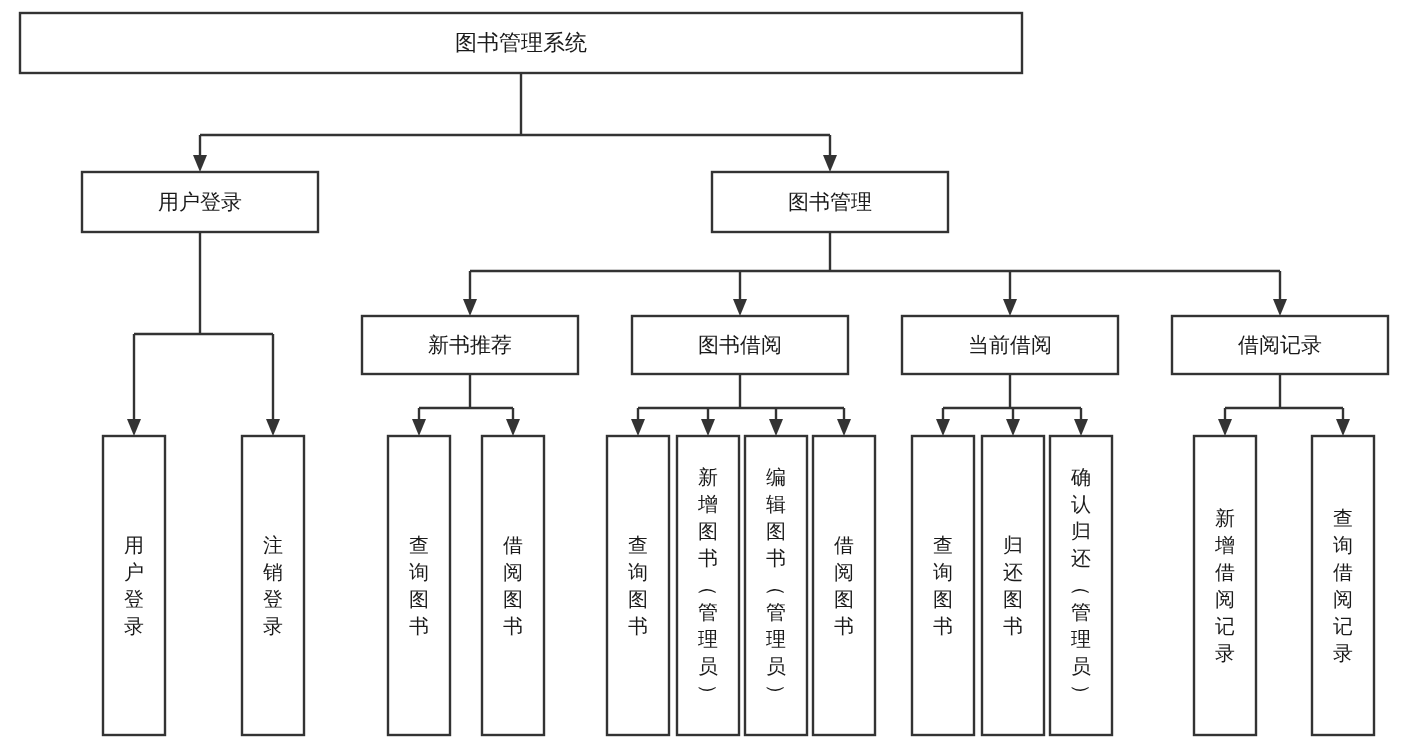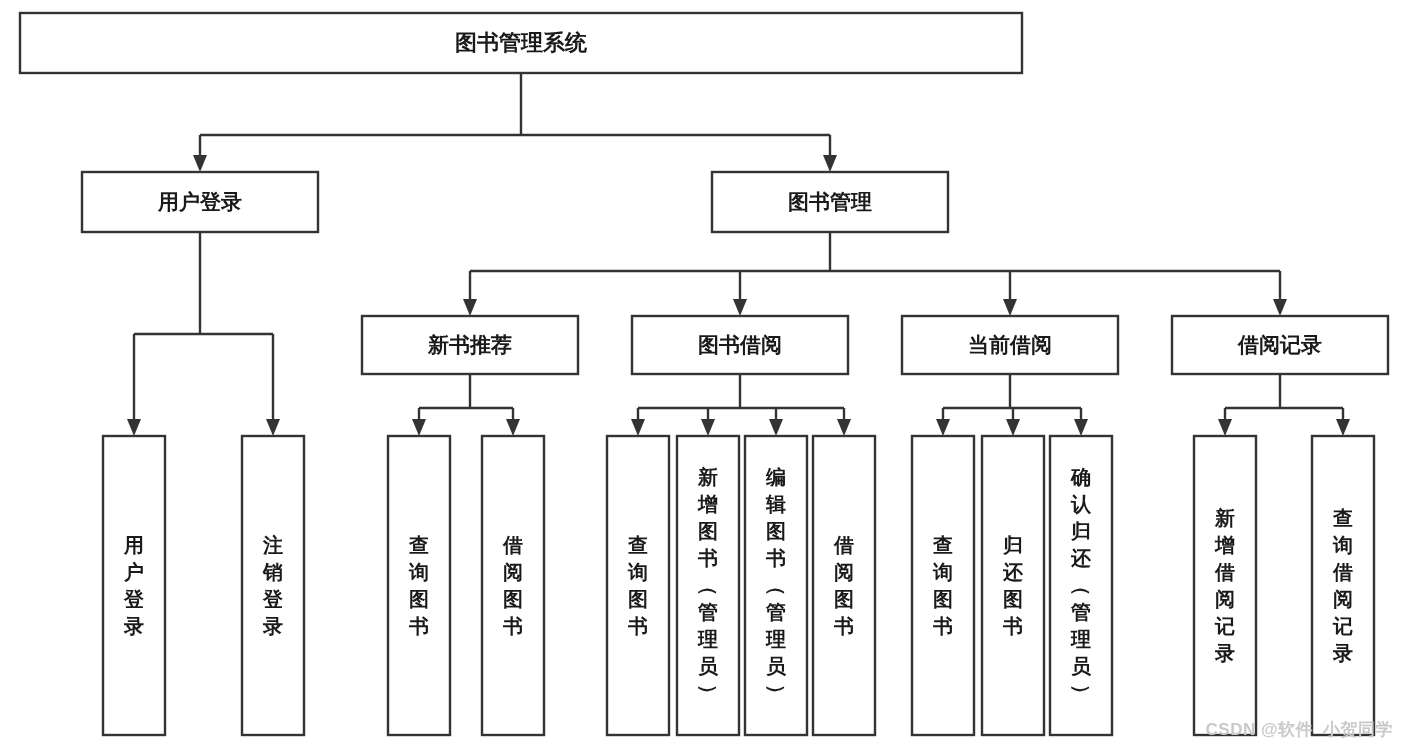--- a/index.html
+++ b/index.html
@@ -11,21 +11,20 @@
     width: 1405px;
     height: 747px;
     font-family: "Liberation Sans", "DejaVu Sans", sans-serif;
     overflow: hidden;
     position: relative;
   }
   #diagram-root {
     position: relative;
     width: 1405px;
     height: 747px;
-    font-weight: bold;
   }
   svg.flow {
     position: absolute;
     left: 0;
     top: 0;
     width: 1405px;
     height: 747px;
   }
   .node-box {
     fill: #ffffff;
@@ -261,14 +260,13 @@
           <rect class="node-box" x="1312" y="436" width="62" height="299"></rect>
           <text class="vlabel" x="1343" y="524.5">查</text>
           <text class="vlabel" x="1343" y="551.5">询</text>
           <text class="vlabel" x="1343" y="578.5">借</text>
           <text class="vlabel" x="1343" y="605.5">阅</text>
           <text class="vlabel" x="1343" y="632.5">记</text>
           <text class="vlabel" x="1343" y="659.5">录</text>
         </g>
       </g>
   </svg>
-  <div class="watermark">CSDN @软件_小贺同学</div>
 </div>
 
 </body></html>

